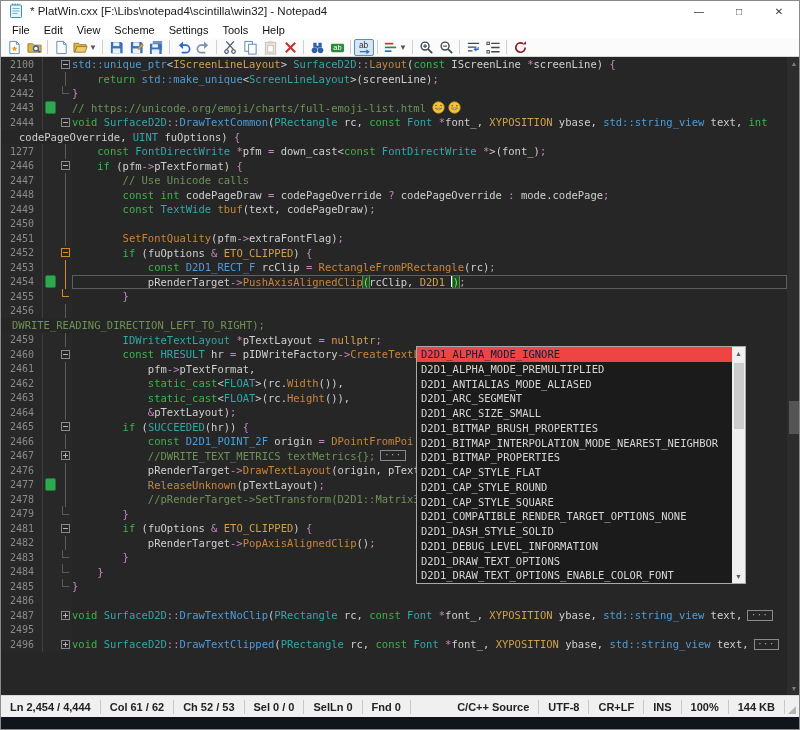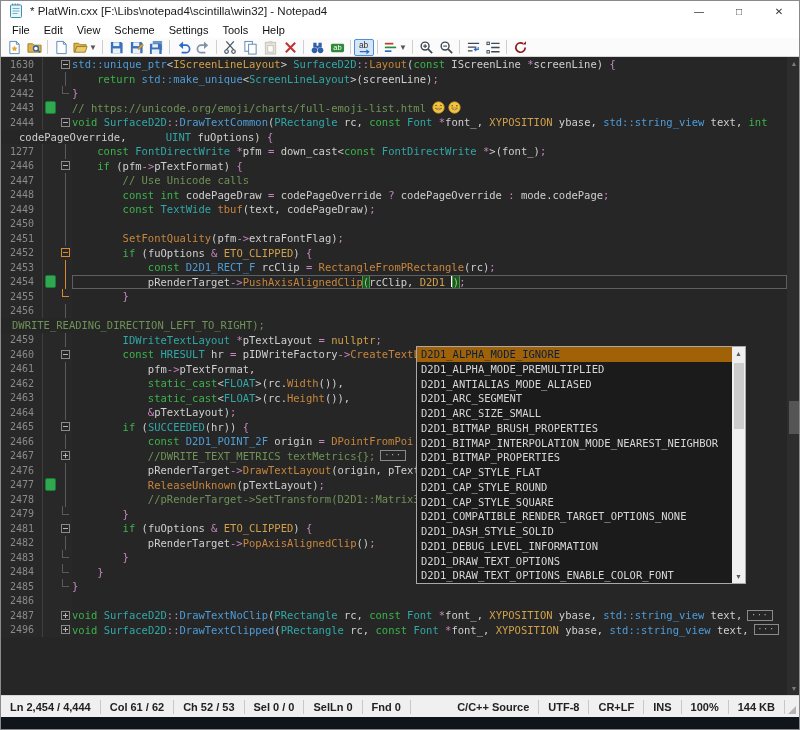--- a/index.html
+++ b/index.html
@@ -52,21 +52,21 @@
   .caret{display:inline-block;width:1.5px;height:11px;background:#fff;vertical-align:middle;}
   .emoji{display:inline-block;width:13px;height:13px;vertical-align:middle;margin-right:3px;}
   
   #vscroll{position:absolute;right:0;top:0;width:14px;height:638px;background:#2d2d2d;}
   #vscroll .arr{position:absolute;left:0;width:14px;height:13px;color:#7a7a7a;font-size:7px;text-align:center;line-height:13px;}
   #vthumb{position:absolute;left:2px;width:10px;top:344px;height:33px;background:#555;}
   
   #popup{position:absolute;left:415px;top:289px;width:330px;height:238px;background:#1b1b1b;border:1px solid #a9a9a9;box-sizing:border-box;display:flex;}
   #pitems{flex:1;overflow:hidden;}
   .pitem{height:14.75px;font:10.5px/14.75px "DejaVu Sans Mono",monospace;color:#d6d6d6;white-space:pre;padding-left:4px;}
-  .pitem.sel{background:#a16207;color:#07203F;}
+  .pitem.sel{background:#ef4444;color:#07203F;}
   #pscroll{width:13px;flex:none;background:#f0f0f0;position:relative;}
   #pscroll .arr{position:absolute;left:0;width:13px;height:13px;color:#5a5a5a;font-size:7px;text-align:center;line-height:13px;}
   #pthumb{position:absolute;left:1.5px;width:10px;top:16px;height:66px;background:#cdcdcd;}
   
   #statusbar{position:absolute;left:0;top:694px;width:100%;height:22px;background:#f0f0f0;border-top:1px solid #d7d7d7;
      display:flex;align-items:center;font-size:11px;color:#222;box-sizing:border-box;}
   .sseg{padding:0 9px;border-right:1px solid #c8c8c8;height:14px;display:flex;align-items:center;white-space:nowrap;font-weight:bold;}
   #sspacer{flex:1;}
   .sseg.r{border-right:1px solid #c8c8c8;}
   #grip{width:14px;height:100%;position:relative;}
@@ -305,21 +305,21 @@
             <path d="M13 8a5 5 0 1 1-2.2-4.1" fill="none" stroke="#8B1A1A" stroke-width="1.8"></path>
             <path d="M13.8 1.2v3.6h-3.6z" fill="#8B1A1A"></path>
           </svg>
         </span>
       </div>
     </div>
 
   <div id="editor">
     <div id="rows">
         <div class="row">
-          <span class="gnum">1630</span>
+          <span class="gnum">2100</span>
           <span class="gmark"></span>
           <span class="gfold">
             <i class="fx fbx"></i>
           </span>
           <span class="code"><span style="color: rgb(78, 156, 216);">std::unique_ptr</span><span style="color: rgb(207, 207, 207);">&lt;</span><span style="color: rgb(208, 160, 74);">IScreenLineLayout</span><span style="color: rgb(207, 207, 207);">&gt; </span><span style="color: rgb(48, 168, 168);">SurfaceD2D</span><span style="color: rgb(197, 134, 192);">::</span><span style="color: rgb(200, 133, 60);">Layout</span><span style="color: rgb(207, 207, 207);">(</span><span style="color: rgb(60, 180, 75);">const</span><span style="color: rgb(207, 207, 207);"> IScreenLine </span><span style="color: rgb(197, 134, 192);">*</span><span style="color: rgb(207, 207, 207);">screenLine</span><span style="color: rgb(207, 207, 207);">) </span><span style="color: rgb(197, 134, 192);">{</span></span>
         </div>
         <div class="row">
           <span class="gnum">2441</span>
           <span class="gmark"></span>
           <span class="gfold">
@@ -354,21 +354,21 @@
         </div>
         <div class="row">
           <span class="gnum">2444</span>
           <span class="gmark"></span>
           <span class="gfold">
             <i class="fx fbx"></i>
           </span>
           <span class="code"><span style="color: rgb(60, 180, 75);">void</span><span style="color: rgb(207, 207, 207);"> </span><span style="color: rgb(48, 168, 168);">SurfaceD2D</span><span style="color: rgb(197, 134, 192);">::</span><span style="color: rgb(78, 156, 216);">DrawTextCommon</span><span style="color: rgb(207, 207, 207);">(</span><span style="color: rgb(48, 168, 168);">PRectangle</span><span style="color: rgb(207, 207, 207);"> rc, </span><span style="color: rgb(60, 180, 75);">const</span><span style="color: rgb(207, 207, 207);"> </span><span style="color: rgb(48, 168, 168);">Font</span><span style="color: rgb(207, 207, 207);"> </span><span style="color: rgb(197, 134, 192);">*</span><span style="color: rgb(207, 207, 207);">font_, </span><span style="color: rgb(208, 160, 74);">XYPOSITION</span><span style="color: rgb(207, 207, 207);"> ybase, </span><span style="color: rgb(78, 156, 216);">std::string_view</span><span style="color: rgb(207, 207, 207);"> text, </span><span style="color: rgb(60, 180, 75);">int</span></span>
         </div>
         <div class="row wrapln">
-          <span class="code" style="padding-left: 18px;"><span style="color: rgb(207, 207, 207);">codePageOverride, </span><span style="color: rgb(48, 168, 168); margin-left: 33px;">UINT</span><span style="color: rgb(207, 207, 207);"> fuOptions</span><span style="color: rgb(207, 207, 207);">) </span><span style="color: rgb(197, 134, 192);">{</span></span>
+          <span class="code" style="padding-left: 18px;"><span style="color: rgb(207, 207, 207);">codePageOverride, </span><span style="color: rgb(48, 168, 168);">UINT</span><span style="color: rgb(207, 207, 207);"> fuOptions</span><span style="color: rgb(207, 207, 207);">) </span><span style="color: rgb(197, 134, 192);">{</span></span>
         </div>
         <div class="row">
           <span class="gnum">1277</span>
           <span class="gmark"></span>
           <span class="gfold">
             <i class="fx fln"></i>
           </span>
           <span class="code"><span style="color: rgb(207, 207, 207);">    </span><span style="color: rgb(60, 180, 75);">const</span><span style="color: rgb(207, 207, 207);"> </span><span style="color: rgb(48, 168, 168);">FontDirectWrite</span><span style="color: rgb(207, 207, 207);"> </span><span style="color: rgb(197, 134, 192);">*</span><span style="color: rgb(207, 207, 207);">pfm </span><span style="color: rgb(197, 134, 192);">=</span><span style="color: rgb(207, 207, 207);"> down_cast&lt;</span><span style="color: rgb(60, 180, 75);">const</span><span style="color: rgb(207, 207, 207);"> </span><span style="color: rgb(48, 168, 168);">FontDirectWrite</span><span style="color: rgb(207, 207, 207);"> </span><span style="color: rgb(197, 134, 192);">*</span><span style="color: rgb(207, 207, 207);">&gt;(font_)</span><span style="color: rgb(197, 134, 192);">;</span></span>
         </div>
         <div class="row">
@@ -616,20 +616,26 @@
           <span class="gfold"></span>
           <span class="code"></span>
         </div>
         <div class="row">
           <span class="gnum">2487</span>
           <span class="gmark"></span>
           <span class="gfold">
             <i class="fx fbx plus"></i>
           </span>
           <span class="code"><span style="color: rgb(60, 180, 75);">void</span><span style="color: rgb(207, 207, 207);"> </span><span style="color: rgb(48, 168, 168);">SurfaceD2D</span><span style="color: rgb(197, 134, 192);">::</span><span style="color: rgb(78, 156, 216);">DrawTextNoClip</span><span style="color: rgb(207, 207, 207);">(</span><span style="color: rgb(48, 168, 168);">PRectangle</span><span style="color: rgb(207, 207, 207);"> rc, </span><span style="color: rgb(60, 180, 75);">const</span><span style="color: rgb(207, 207, 207);"> </span><span style="color: rgb(48, 168, 168);">Font</span><span style="color: rgb(207, 207, 207);"> </span><span style="color: rgb(197, 134, 192);">*</span><span style="color: rgb(207, 207, 207);">font_, </span><span style="color: rgb(208, 160, 74);">XYPOSITION</span><span style="color: rgb(207, 207, 207);"> ybase, </span><span style="color: rgb(78, 156, 216);">std::string_view</span><span style="color: rgb(207, 207, 207);"> text,</span><span class="foldbox">···</span></span>
+        </div>
+        <div class="row">
+          <span class="gnum">2495</span>
+          <span class="gmark"></span>
+          <span class="gfold"></span>
+          <span class="code"></span>
         </div>
         <div class="row">
           <span class="gnum">2496</span>
           <span class="gmark"></span>
           <span class="gfold">
             <i class="fx fbx plus"></i>
           </span>
           <span class="code"><span style="color: rgb(60, 180, 75);">void</span><span style="color: rgb(207, 207, 207);"> </span><span style="color: rgb(48, 168, 168);">SurfaceD2D</span><span style="color: rgb(197, 134, 192);">::</span><span style="color: rgb(78, 156, 216);">DrawTextClipped</span><span style="color: rgb(207, 207, 207);">(</span><span style="color: rgb(48, 168, 168);">PRectangle</span><span style="color: rgb(207, 207, 207);"> rc, </span><span style="color: rgb(60, 180, 75);">const</span><span style="color: rgb(207, 207, 207);"> </span><span style="color: rgb(48, 168, 168);">Font</span><span style="color: rgb(207, 207, 207);"> </span><span style="color: rgb(197, 134, 192);">*</span><span style="color: rgb(207, 207, 207);">font_, </span><span style="color: rgb(208, 160, 74);">XYPOSITION</span><span style="color: rgb(207, 207, 207);"> ybase, </span><span style="color: rgb(78, 156, 216);">std::string_view</span><span style="color: rgb(207, 207, 207);"> text,</span><span class="foldbox">···</span></span>
         </div>
       </div>

